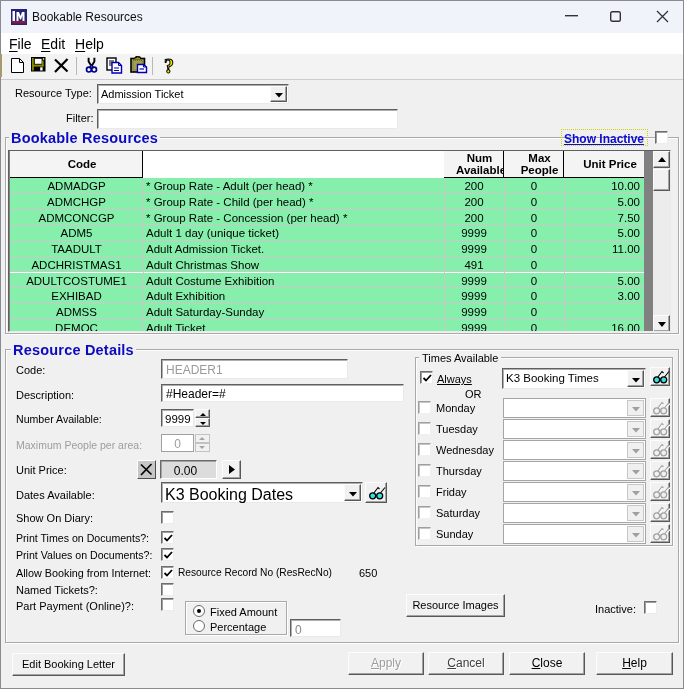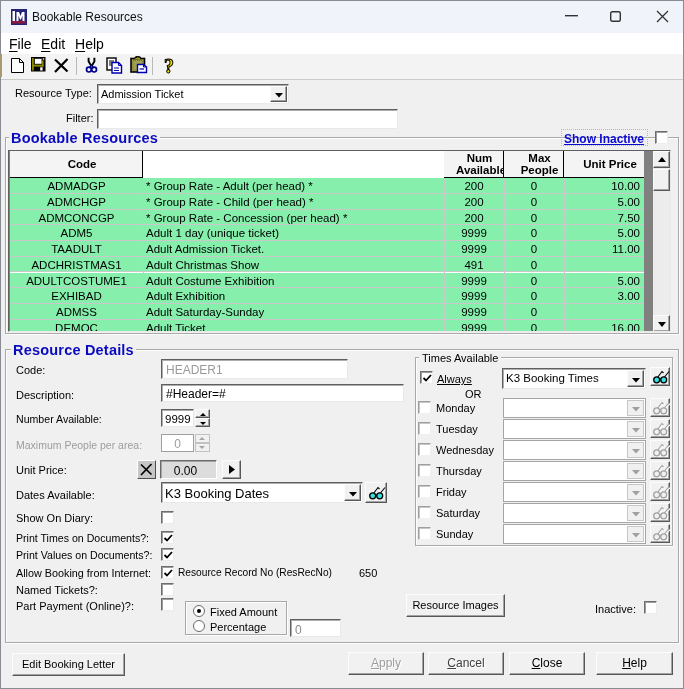--- a/index.html
+++ b/index.html
@@ -291,21 +291,21 @@
     <div class="abs" style="left:159px;top:459px;width:57px;height:19px;background:#dcdcdc;border:1px solid;border-color:#6a6a6a #ffffff #ffffff #6a6a6a;box-shadow:inset 1px 1px 0 #a3a3a3">
       <span style="position:absolute;left:0;right:6px;top:3px;text-align:center;font-size:12px">0.00</span>
     </div>
     <div class="btn" style="left:221px;top:459px;width:19px;height:19px">
         <svg style="position:absolute;left:6px;top:4px" width="7" height="10">
           <path d="M0 0 L6 4.5 L0 9 Z" fill="#000"></path>
         </svg>
       </div>
     <div class="lbl" style="left:15px;top:488px">Dates Available:</div>
     <div class="combo" style="left:160px;top:481px;width:202px;height:21px">
-      <div class="txt" style="font-size:13px">K3 Booking Dates</div>
+      <div class="txt" style="font-size:16px">K3 Booking Dates</div>
       <div class="dropbtn">
           <svg style="left:4px;top:7px" width="9" height="6">
             <path d="M0 0 L8 0 L4 4.5 Z" fill="#000"></path>
           </svg>
         </div>
     </div>
     <div class="binoc" style="left:364px;top:481px;width:22px;height:21px">
       <svg style="position:absolute;left:2px;top:3px" width="18" height="14">
         <path d="M5.5 7.5 L10 1.5 L11.5 3" fill="none" stroke="#000" stroke-width="1.1"></path>
         <path d="M12.5 7 L17 1.5" fill="none" stroke="#000" stroke-width="1.1"></path>

